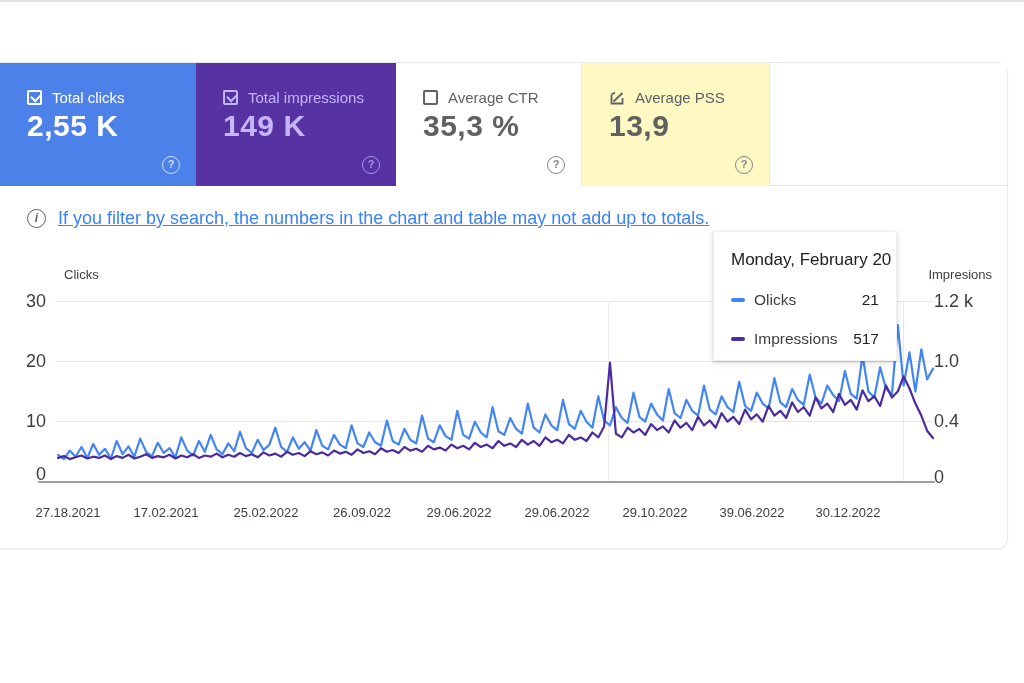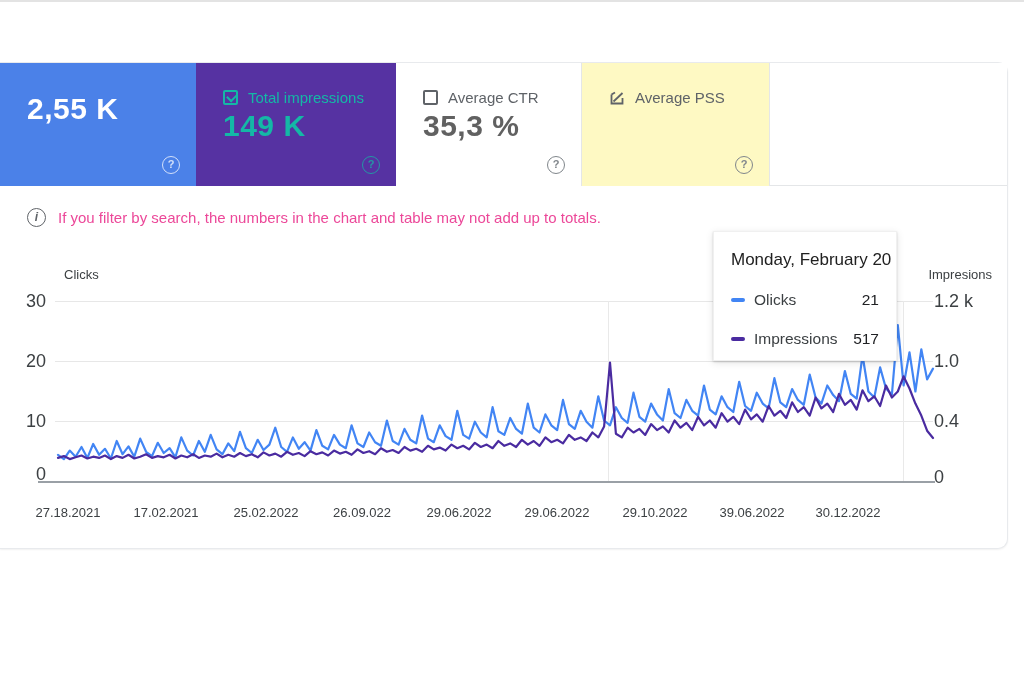--- a/index.html
+++ b/index.html
@@ -12,21 +12,21 @@
     background:#ffffff; border:1px solid #e8eaed; border-left:none;
     border-radius:0 10px 10px 0;
     box-shadow:0 1px 2px rgba(0,0,0,0.06);
   }
 
   
   .metric-row { position:absolute; left:0; top:0; width:100%; height:123px;
                 display:flex; border-bottom:1px solid #e4e6e8; }
   .metric-cell { position:relative; height:123px; padding:26px 0 0 27px; cursor:pointer; }
   .cell-clicks      { width:196px; background:#4b81e8; color:#ffffff; }
-  .cell-impressions { width:200px; background:#5632a2; color:#14b8a6; }
+  .cell-impressions { width:200px; background:#5632a2; color:#c4b5fd; }
   .cell-ctr         { width:186px; background:#ffffff; color:#5f6368; border-right:1px solid #e4e6e8; }
   .cell-pss         { width:188px; background:#fef9c3; color:#5f6368; border-right:1px solid #e4e6e8; }
   .cell-spacer      { flex:1; background:#ffffff; }
 
   .metric-label-row { display:flex; align-items:center; gap:10px; font-size:15px; font-weight:500; }
   .cb { width:15px; height:15px; border:2px solid currentColor; border-radius:2px;
         position:relative; flex:0 0 auto; }
   .cb.checked::after {
     content:""; position:absolute; left:2px; top:1px; width:8px; height:4.5px;
     border-left:2px solid currentColor; border-bottom:2px solid currentColor;
@@ -41,21 +41,21 @@
     font-size:11px; font-weight:700; line-height:15px; text-align:center;
     opacity:0.75; cursor:pointer;
   }
   .cell-ctr .help-icon, .cell-pss .help-icon { color:#80868b; opacity:1; }
 
   
   .info-banner { position:absolute; left:27px; top:145px; display:flex; align-items:center; gap:12px; }
   .info-icon { width:19px; height:19px; border:1.5px solid #5f6368; border-radius:50%;
                color:#5f6368; font-size:12px; font-style:italic; font-weight:700;
                line-height:16px; text-align:center; flex:0 0 auto; }
-  .info-text { font-size:15px; color:#ec4899; }
+  .info-text { font-size:18px; color:#3b82f6;text-decoration:underline; }
 
   
   .chart-area { position:absolute; left:0; top:188px; width:1008px; height:290px; }
   .axis-title { position:absolute; font-size:13px; color:#3c4043; }
   .axis-title.left  { left:20px; top:16px;margin-left:44px; }
   .axis-title.right { right:16px; top:16px; }
   .tick { position:absolute; font-size:18px; color:#3c4043; height:15px; line-height:15px; }
   .tick.l { width:34px; left:12px; text-align:right; }
   .tick.r { left:934px; text-align:right; }
   .gridline { position:absolute; left:55px; width:878px; height:1px; background:#e7e7e7; }
@@ -77,20 +77,24 @@
 </style>
 </head>
 <body>
 
 <div class="top-edge"></div>
 
 <div class="main-card">
 
   <div class="metric-row">
     <div class="metric-cell cell-clicks">
+      <div class="metric-label-row">
+        <span class="cb checked"></span>
+        <span>Total clicks</span>
+      </div>
       <div class="metric-value">2,55 K</div>
       <div class="help-icon">?</div>
     </div>
 
     <div class="metric-cell cell-impressions">
       <div class="metric-label-row">
         <span class="cb checked"></span>
         <span>Total impressions</span>
       </div>
       <div class="metric-value">149 K</div>
@@ -108,20 +112,21 @@
 
     <div class="metric-cell cell-pss">
       <div class="metric-label-row">
         <svg class="icon-slashbox" viewBox="0 0 16 16">
           <path d="M2.5 4.5 V13.5 H13.5 V8" fill="none" stroke="#5f6368" stroke-width="1.8"></path>
           <path d="M2.5 4.5 L6 2.5" fill="none" stroke="#5f6368" stroke-width="1.8"></path>
           <path d="M4.5 11.5 L13.5 3" fill="none" stroke="#5f6368" stroke-width="1.8"></path>
         </svg>
         <span>Average PSS</span>
       </div>
+      <div class="metric-value">13,9</div>
       <div class="help-icon">?</div>
     </div>
 
     <div class="cell-spacer"></div>
   </div>
 
   <div class="info-banner">
     <span class="info-icon">i</span>
     <span class="info-text">If you filter by search, the numbers in the chart and table may not add up to totals.</span>
   </div>

